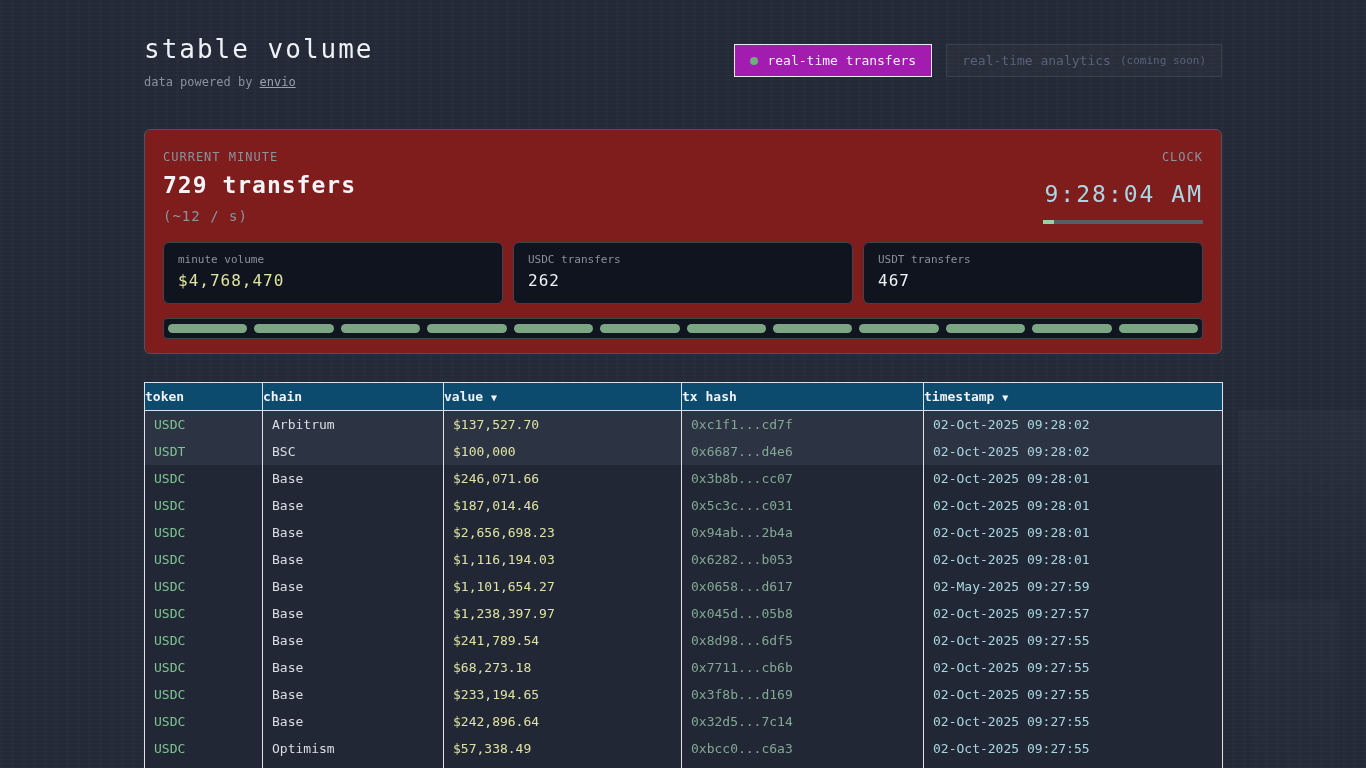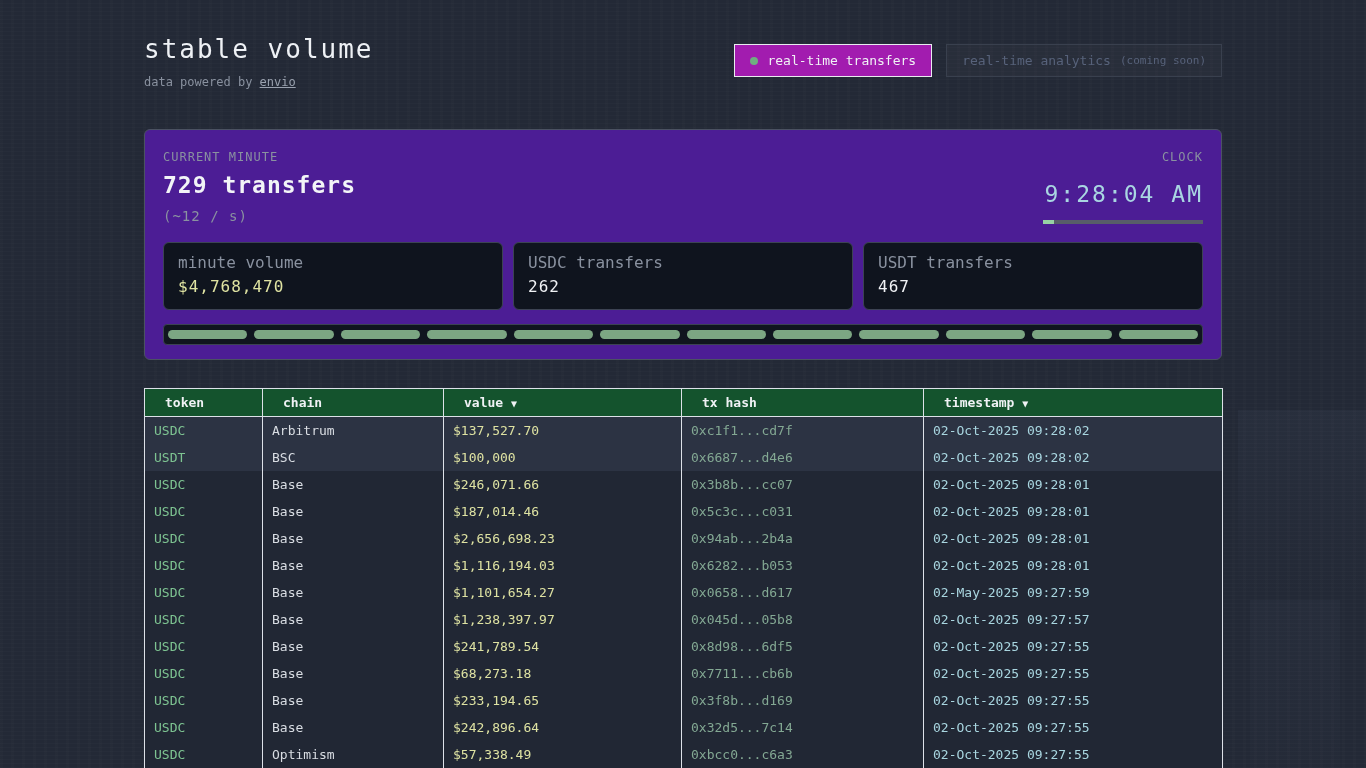--- a/index.html
+++ b/index.html
@@ -37,52 +37,52 @@
     background:transparent; cursor:pointer; white-space:nowrap;
   }
   .tab.active { border:1px solid #e9ecef; color:#f0f2f5; background:#a21caf; }
   .tab.disabled { border:1px solid #39404e; color:#57627a; background:rgba(255,255,255,.025); }
   .dot { width:8px; height:8px; border-radius:50%; background:#6fae80; flex:0 0 auto; }
   .tab .small { font-size:11px; }
 
   
   .panel {
     margin-top:40px; border:1px solid #4b5262; border-radius:6px;
-    background:#4c1d95; padding:20px 18px 14px;
+    background:#7f1d1d; padding:20px 18px 14px;
   }
   .panel-top { display:flex; justify-content:space-between; align-items:flex-start; }
   .k-label { font-size:12px; color:#8a92a0; letter-spacing:1px; }
   .big-row { margin-top:8px; display:flex; align-items:baseline; gap:10px;flex-direction:column; }
   .big-num { font-size:23px; font-weight:bold; color:#f2f4f7; letter-spacing:1px; }
   .big-sub { font-size:14px; color:#8a92a0; letter-spacing:1px; }
   .clock-block { text-align:right; }
   .clock-time { margin-top:17px; font-size:23px; color:#a9d6e2; letter-spacing:2px; }
   .clock-bar { margin-top:13px; width:160px; height:4px; background:#575d69; margin-left:auto; }
   .clock-fill { height:100%; background:#97d2a4; }
 
   .boxes { display:flex; gap:10px; margin-top:18px; }
   .box { flex:1; border:1px solid #3c4353; border-radius:6px; background:#0f141e; padding:10px 14px 13px; }
-  .box-label { font-size:16px; color:#89919f; }
+  .box-label { font-size:11px; color:#89919f; }
   .box-value { margin-top:5px; font-size:16px; color:#f0f2f5; letter-spacing:1px; }
   .box-value.yellow { color:#dfe3a2; }
 
   .seg-bar {
     margin-top:14px; border:1px solid #3c4353; border-radius:4px;
     padding:5px 4px; display:flex; gap:7px; background:#10151f;
   }
   .seg { flex:1; height:9px; background:#7ca683; border-radius:5px; }
 
   
   table.tx {
     margin-top:28px; width:1078px; border-collapse:collapse;
     table-layout:fixed; background:#212734; border:1px solid #dde1e8;
   }
   .tx th {
-    font-size:13px; text-align:left; padding:6px 20px; color:#f0f2f5;
-    background:#14532d; font-weight:bold; border:1px solid #dde1e8;
+    font-size:13px; text-align:left; padding:6px 0; color:#f0f2f5;
+    background:#0c4a6e; font-weight:bold; border:1px solid #dde1e8;
   }
   .tx th .arrow { font-size:10px; }
   .tx td {
     font-size:13px; padding:6px 9px;
     border-left:1px solid #dde1e8; border-right:1px solid #dde1e8;
     overflow:hidden; white-space:nowrap;
   }
   .tx tr.hl td { background:#2c3343; }
   .c-token { color:#7ec492; }
   .c-chain { color:#d9dde3; }

